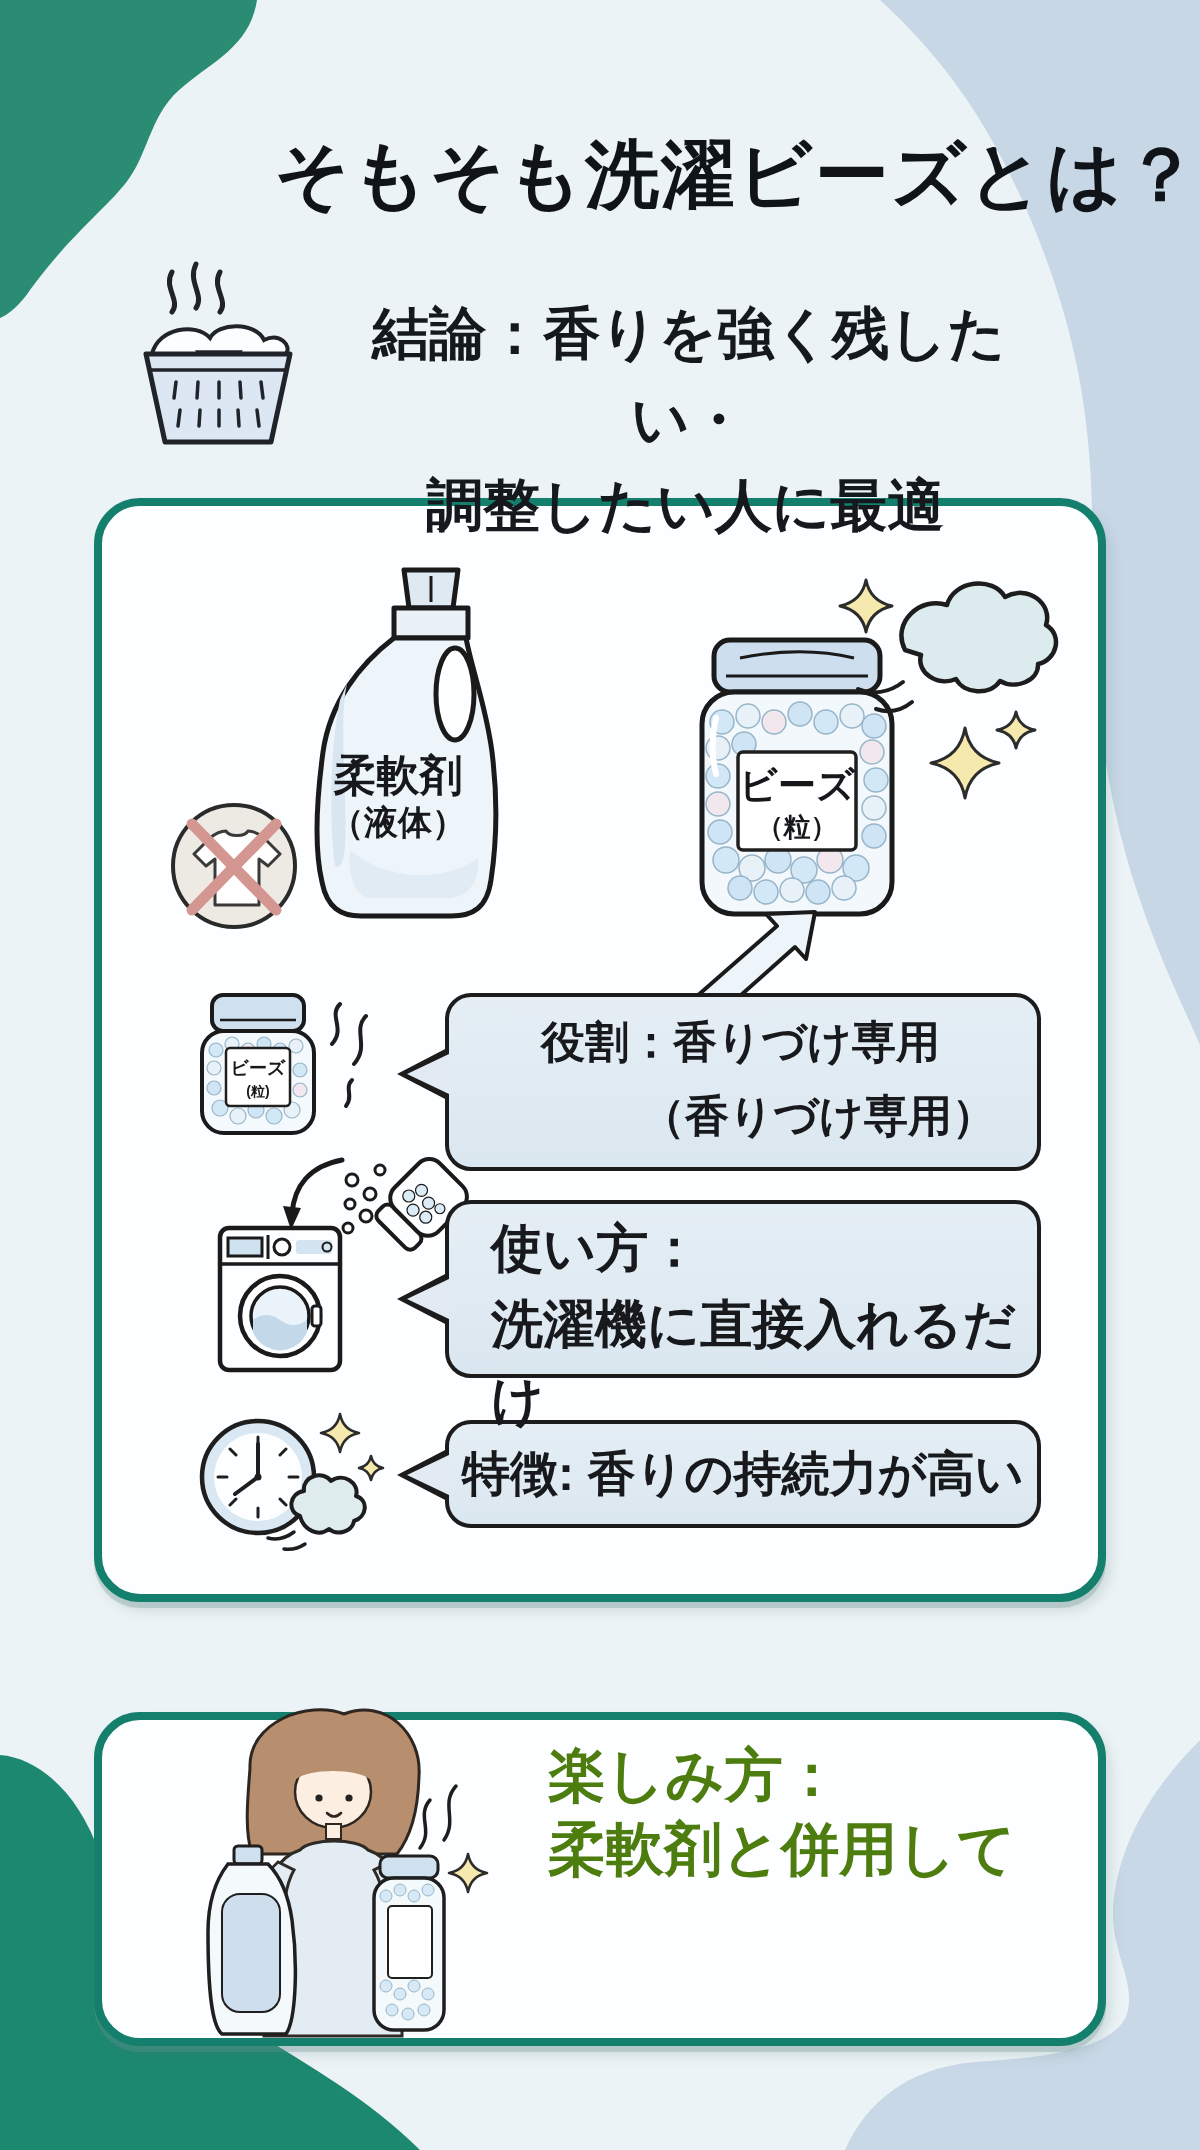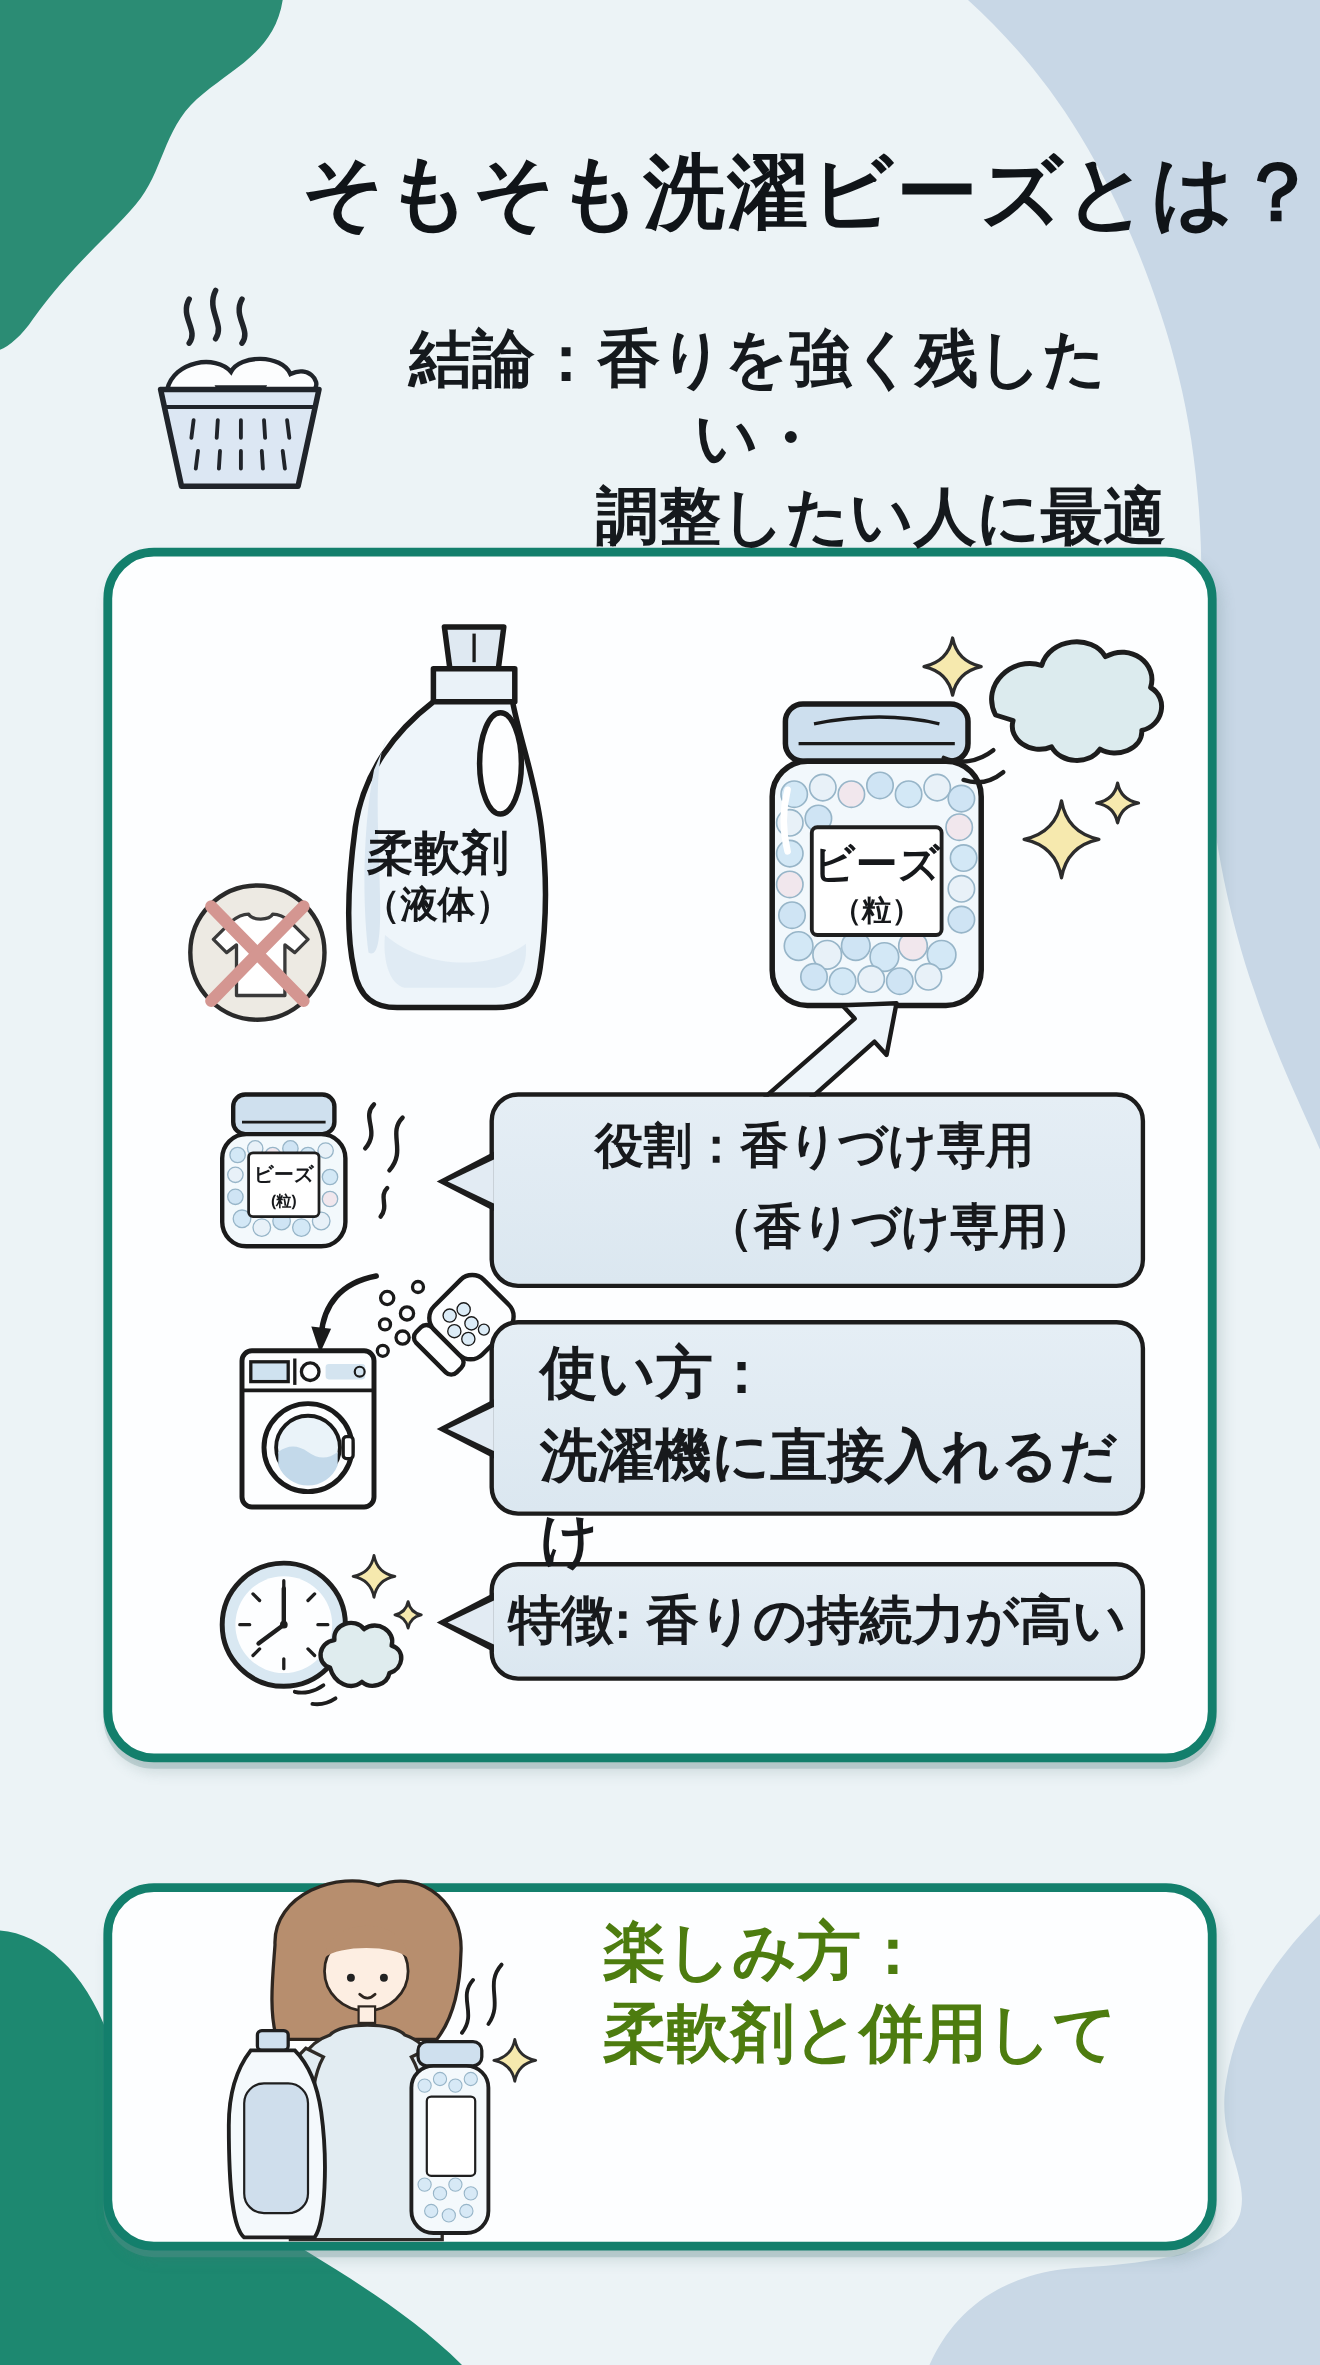--- a/index.html
+++ b/index.html
@@ -3,23 +3,23 @@
 <meta charset="utf-8">
 <style>
   html,body{margin:0;padding:0;}
   body{font-family:"Liberation Sans","DejaVu Sans",sans-serif;}
   .stage{position:relative;width:1200px;height:2150px;background:#ecf3f6;overflow:hidden;}
   .bg{position:absolute;left:0;top:0;}
   .art{position:absolute;left:0;top:0;z-index:3;}
   .title{position:absolute;left:0;top:126px;width:1200px;text-align:right;
          font-size:74px;font-weight:900;color:#101418;letter-spacing:2px;z-index:2;}
   .conclusion{position:absolute;left:318px;top:290px;width:742px;z-index:2;
-              font-size:57px;font-weight:900;color:#15191d;line-height:72px;}
+              font-size:57px;font-weight:900;color:#15191d;line-height:86px;}
   .conclusion .l1{text-align:center;}
-  .conclusion .l2{text-align:right;padding-left:108px;}
+  .conclusion .l2{text-align:left;padding-left:108px;}
   .card{position:absolute;background:#fdfeff;border:8px solid #137f6c;border-radius:46px;z-index:1;
         box-shadow:0 6px 0 rgba(110,150,148,.30),5px 9px 12px rgba(80,115,115,.18);}
   .card1{left:94px;top:498px;width:996px;height:1088px;}
   .card2{left:94px;top:1712px;width:996px;height:318px;}
   .bubble{position:absolute;background:linear-gradient(#e5eef5,#dbe7f0);border:4px solid #1c1c1c;
           border-radius:26px;z-index:4;color:#17191c;font-weight:900;}
   .bubble .txt{position:relative;z-index:2;}
   .b1{left:445px;top:993px;width:588px;height:162px;font-size:44px;line-height:74px;padding-top:8px;}
   .b1 .l1{padding-left:92px;}
   .b1 .l2{padding-left:192px;}

